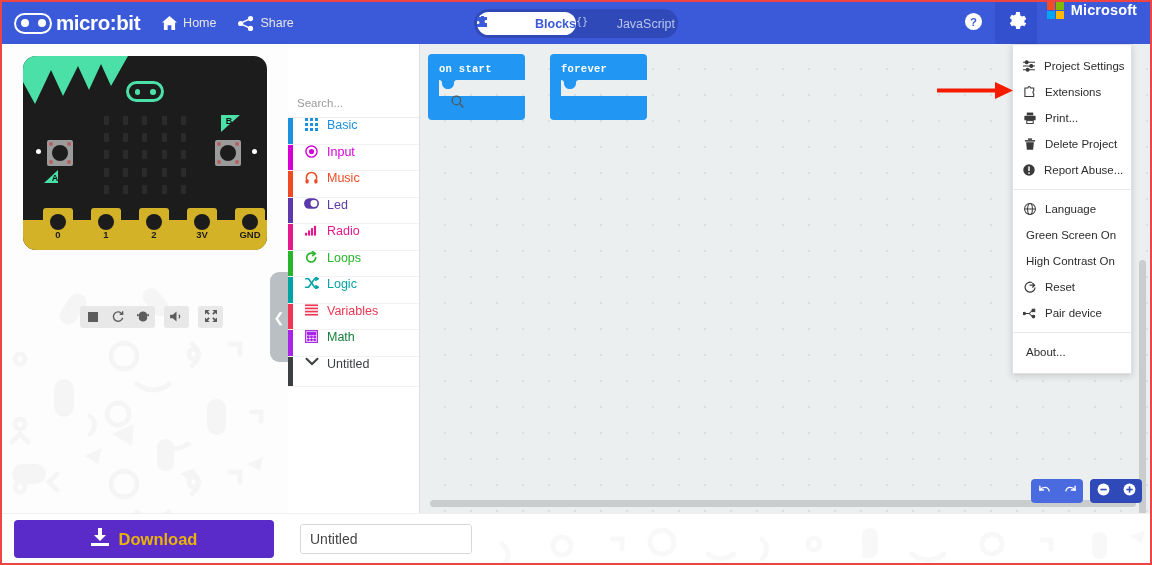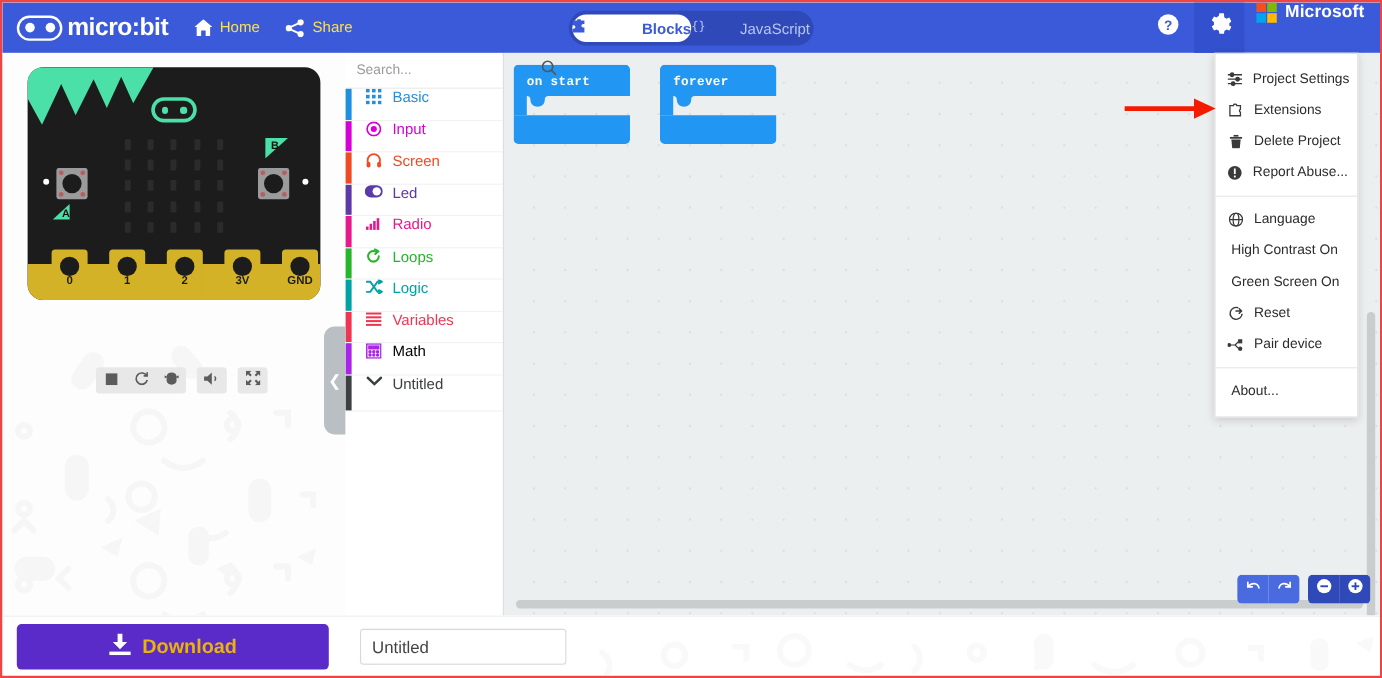--- a/index.html
+++ b/index.html
@@ -24,21 +24,21 @@
     position: relative; margin-right: 4px;
   }
   .mb-mark::before, .mb-mark::after {
     content: ""; position: absolute; top: 4.4px; width: 8px; height: 8px;
     border-radius: 50%; background: #fff;
   }
   .mb-mark::before { left: 4.5px; }
   .mb-mark::after  { right: 4.5px; }
   .mb-word { color: #fff; font-size: 20.5px; font-weight: bold; letter-spacing: -0.4px; }
   .hdr-item {
-    display: flex; align-items: center; gap: 6px; color: #fde047;
+    display: flex; align-items: center; gap: 6px; color: #e5e5e5;
     font-size: 12.5px; margin-left: 22px; height: 42px; cursor: pointer;
   }
   .hdr-item svg { display: block; }
 
   
   #toggle-wrap {
     position: absolute; left: 50%; transform: translateX(-50%);
     top: 7px; height: 29px; background: #2f49b8; border-radius: 15px;
     display: flex; align-items: center; padding: 3px; width: 204px;
   }
@@ -144,20 +144,21 @@
   }
 
   
   #toolbox {
     position: absolute; left: 286px; top: 42px; width: 132px; height: 469px;
     background: #fff; border-right: 1px solid #dedede; z-index: 10;
   }
   #tb-search {
     height: 30px; display: flex; align-items: center; padding: 0 9px;
     border-bottom: 1px solid #ececec;
+    margin-top: 44px;
   }
   #tb-search input {
     flex: 1; border: 0; outline: 0; font-size: 11.5px; color: #3a3a3a;
     font-family: "Liberation Sans", sans-serif; background: transparent;
   }
   #tb-search input::placeholder { color: #9a9a9a; }
   .cat {
     position: relative; height: 26.5px; display: flex; align-items: flex-start;
     gap: 8px; padding-left: 16px; cursor: pointer; border-bottom: 1px solid #f2f2f2;
   }
@@ -536,21 +537,21 @@
         </div>
         <div class="cat">
           <span class="strip" style="background:#ef4a23"></span>
           <span class="cicon">
             <svg width="13" height="13" viewBox="0 0 14 14" fill="none" stroke="#ef4a23" stroke-width="1.6">
               <path d="M1.5 9V7a5.5 5.5 0 0 1 11 0v2"></path>
               <rect x="0.5" y="8.5" width="3.5" height="5" rx="1.7" fill="#ef4a23" stroke="none"></rect>
               <rect x="10" y="8.5" width="3.5" height="5" rx="1.7" fill="#ef4a23" stroke="none"></rect>
             </svg>
           </span>
-          <span class="clabel" style="color:#ef4a23">Screen</span>
+          <span class="clabel" style="color:#ef4a23">Music</span>
         </div>
         <div class="cat">
           <span class="strip" style="background:#5b39a8"></span>
           <span class="cicon">
             <svg width="15" height="11" viewBox="0 0 16 11">
               <rect x="0" y="0" width="16" height="11" rx="5.5" fill="#5b39a8"></rect>
               <circle cx="10.6" cy="5.5" r="3.7" fill="#fff"></circle>
             </svg>
           </span>
           <span class="clabel" style="color:#5b39a8">Led</span>
@@ -608,21 +609,21 @@
               <rect x="0.7" y="0.7" width="12.6" height="12.6"></rect>
               <rect x="2.6" y="2.6" width="8.8" height="2.4" fill="#a824e8"></rect>
               <circle cx="3.6" cy="7.6" r="0.9" fill="#a824e8"></circle>
               <circle cx="7" cy="7.6" r="0.9" fill="#a824e8"></circle>
               <circle cx="10.4" cy="7.6" r="0.9" fill="#a824e8"></circle>
               <circle cx="3.6" cy="10.6" r="0.9" fill="#a824e8"></circle>
               <circle cx="7" cy="10.6" r="0.9" fill="#a824e8"></circle>
               <circle cx="10.4" cy="10.6" r="0.9" fill="#a824e8"></circle>
             </svg>
           </span>
-          <span class="clabel" style="color:#000000">Math</span>
+          <span class="clabel" style="color:#15803d">Math</span>
         </div>
         <div class="cat adv">
           <span class="strip" style="background:#3c4043"></span>
           <span class="cicon">
             <svg width="14" height="9" viewBox="0 0 15 9" fill="none" stroke="#3c4043" stroke-width="2.2" stroke-linecap="round">
               <path d="M1.6 1.6L7.5 7.2 13.4 1.6"></path>
             </svg>
           </span>
           <span class="clabel" style="color:#3c4043">Untitled</span>
         </div>
@@ -715,20 +716,30 @@
         <span class="miicon">
           <svg width="12" height="12" viewBox="0 0 13 13" fill="none" stroke="#3a3a3a" stroke-width="1.2">
             <path d="M1 5.5V2.2h3.2a1.5 1.5 0 0 1 3 0H10.5v3.3a1.4 1.4 0 0 0 0 2.6v3.2H1z"></path>
           </svg>
         </span>
         <span>Extensions</span>
       </div>
       <div class="mi">
         <span class="miicon">
           <svg width="12" height="12" viewBox="0 0 13 13" fill="#3a3a3a">
+            <rect x="3" y="0.6" width="7" height="3"></rect>
+            <rect x="0.4" y="4" width="12.2" height="5" rx="1"></rect>
+            <rect x="3" y="9.3" width="7" height="3.2" fill="none" stroke="#3a3a3a" stroke-width="1.1"></rect>
+          </svg>
+        </span>
+        <span>Print...</span>
+      </div>
+      <div class="mi">
+        <span class="miicon">
+          <svg width="12" height="12" viewBox="0 0 13 13" fill="#3a3a3a">
             <rect x="4.3" y="0.4" width="4.4" height="1.6"></rect>
             <rect x="1" y="2.3" width="11" height="1.6"></rect>
             <path d="M2.3 4.6h8.4l-.8 8H3.1z"></path>
           </svg>
         </span>
         <span>Delete Project</span>
       </div>
       <div class="mi">
         <span class="miicon">
           <svg width="12" height="12" viewBox="0 0 13 13">
@@ -744,24 +755,24 @@
         <span class="miicon">
           <svg width="12" height="12" viewBox="0 0 13 13" fill="none" stroke="#3a3a3a" stroke-width="1.1">
             <circle cx="6.5" cy="6.5" r="5.9"></circle>
             <ellipse cx="6.5" cy="6.5" rx="2.6" ry="5.9"></ellipse>
             <path d="M0.8 6.5h11.4"></path>
           </svg>
         </span>
         <span>Language</span>
       </div>
       <div class="mi noicon">
+        <span>Green Screen On</span>
+      </div>
+      <div class="mi noicon">
         <span>High Contrast On</span>
-      </div>
-      <div class="mi noicon">
-        <span>Green Screen On</span>
       </div>
       <div class="mi">
         <span class="miicon">
           <svg width="12" height="12" viewBox="0 0 13 13" fill="none" stroke="#3a3a3a" stroke-width="1.3">
             <path d="M8.5 1.6A5.4 5.4 0 1 0 12 7"></path>
             <path d="M6 4.5h5.5M9 2l2.5 2.5L9 7"></path>
           </svg>
         </span>
         <span>Reset</span>
       </div>

